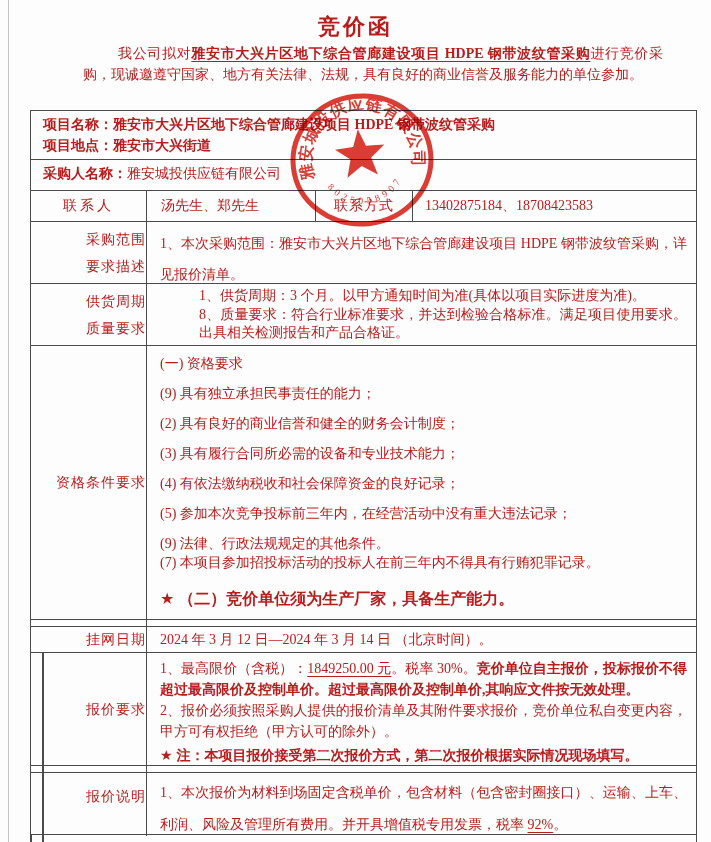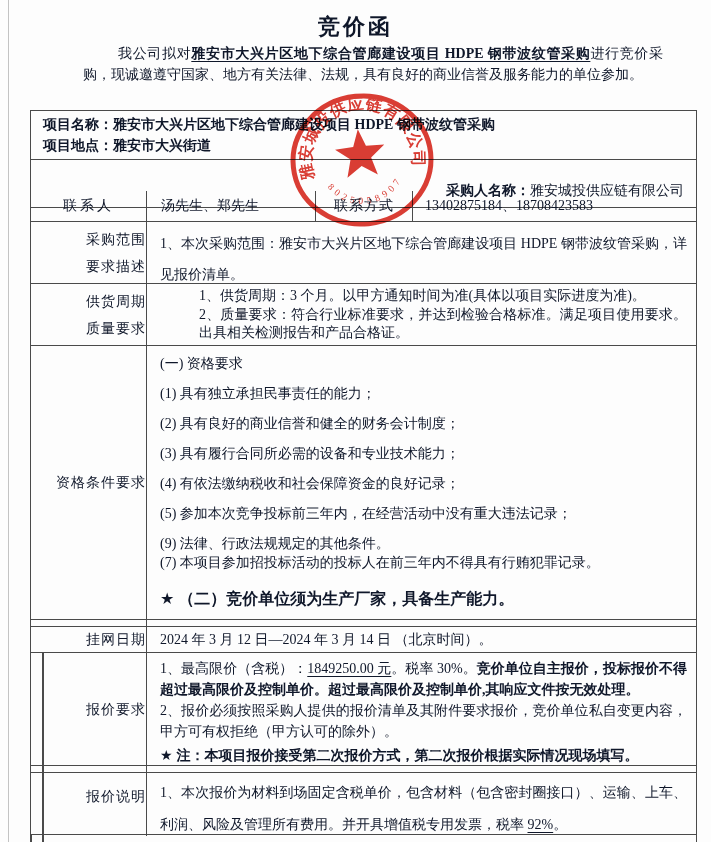--- a/index.html
+++ b/index.html
@@ -1,41 +1,41 @@
 <!DOCTYPE html>
 <html><head>
 <meta charset="utf-8">
 <style>
   * { margin:0; padding:0; box-sizing:border-box; }
   html,body { background:#e8e8e8; }
   .page {
     position:relative; width:711px; height:842px; margin:0 auto;
     background:#fdfdfd; overflow:hidden;
     font-family:"Liberation Serif","DejaVu Serif",serif;
-    color:#0f172a; font-size:14px;
+    color:#b91c1c; font-size:14px;
   }
   .scan-edge { position:absolute; left:8px; top:0; width:1px; height:842px; background:#c3c3c3; }
 
   .doc-title {
     position:absolute; top:12px; left:0; width:711px; text-align:center;
     font-size:22px; font-weight:bold; letter-spacing:3px;
   }
   .intro {
     position:absolute; top:44px; left:83px; width:580px;
     line-height:20.5px; text-align:justify; text-indent:35px;
   }
   .intro .proj { font-weight:bold; text-decoration:underline; text-underline-offset:3px; }
 
   .tbl {
     position:absolute; left:30px; top:110px; width:667px; height:725px;
     border:1.5px solid #4a4a4a;
   }
   .row { position:absolute; left:0; right:0; border-bottom:1.5px solid #4a4a4a; display:flex; }
   .r1  { top:0;   height:49px; }
-  .r2  { top:66px;  height:31px;text-align:right; }
+  .r2  { top:49px;  height:31px; }
   .r3  { top:80px;  height:31px; }
   .r4  { top:111px; height:62px; }
   .r5  { top:173px; height:62px;gap:39px; }
   .r6  { top:235px; height:274px; }
   .r7  { top:509px; height:7px; }
   .r8  { top:516px; height:26px; }
   .r9  { top:542px; height:113px; }
   .r10 { top:655px; height:7px; }
   .r11 { top:662px; height:63px; border-bottom:none; }
 
@@ -127,29 +127,29 @@
       <div class="content scope-content">1、本次采购范围：雅安市大兴片区地下综合管廊建设项目 HDPE 钢带波纹管采购，详见报价清单。</div>
     </div>
 
     <div class="row r5">
       <div class="lbl">
         <span>供货周期</span>
         <span>质量要求</span>
       </div>
       <div class="content supply-content">
         <div>1、供货周期：3 个月。以甲方通知时间为准(具体以项目实际进度为准)。</div>
-        <div>2、质量要求：符合行业标准要求，并达到检验合格标准。满足项目使用要求。出具相关检测报告和产品合格证。</div>
+        <div>8、质量要求：符合行业标准要求，并达到检验合格标准。满足项目使用要求。出具相关检测报告和产品合格证。</div>
       </div>
     </div>
 
     <div class="row r6">
       <div class="lbl">资格条件要求</div>
       <div class="content qual-content">
         <div class="qual-item">(一) 资格要求</div>
-        <div class="qual-item">(1) 具有独立承担民事责任的能力；</div>
+        <div class="qual-item">(9) 具有独立承担民事责任的能力；</div>
         <div class="qual-item">(2) 具有良好的商业信誉和健全的财务会计制度；</div>
         <div class="qual-item">(3) 具有履行合同所必需的设备和专业技术能力；</div>
         <div class="qual-item">(4) 有依法缴纳税收和社会保障资金的良好记录；</div>
         <div class="qual-item">(5) 参加本次竞争投标前三年内，在经营活动中没有重大违法记录；</div>
         <div class="qual-item tight">(9) 法律、行政法规规定的其他条件。</div>
         <div class="qual-item tight">(7) 本项目参加招投标活动的投标人在前三年内不得具有行贿犯罪记录。</div>
         <div class="qual-star-line"><span class="star">★</span><span>（二）竞价单位须为生产厂家，具备生产能力。</span></div>
       </div>
     </div>
 

